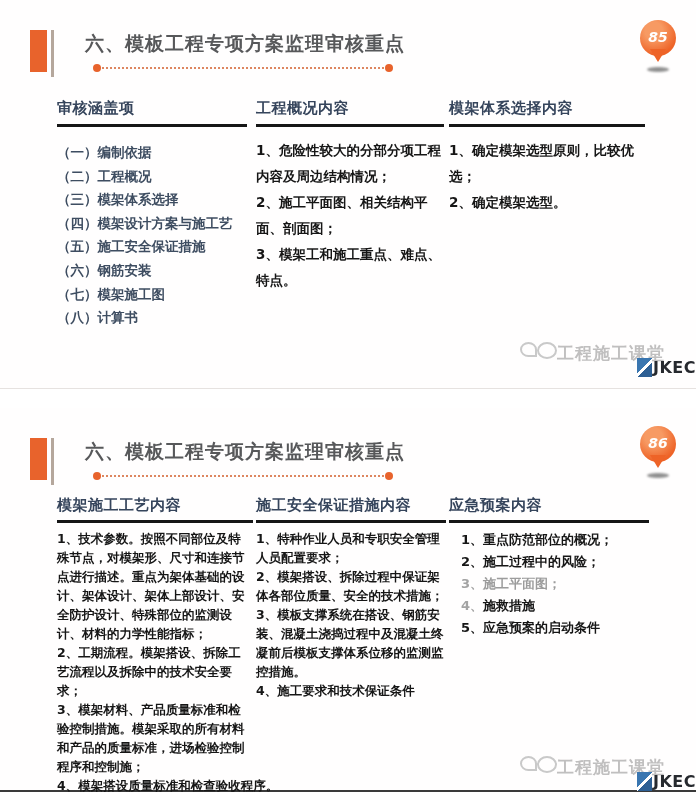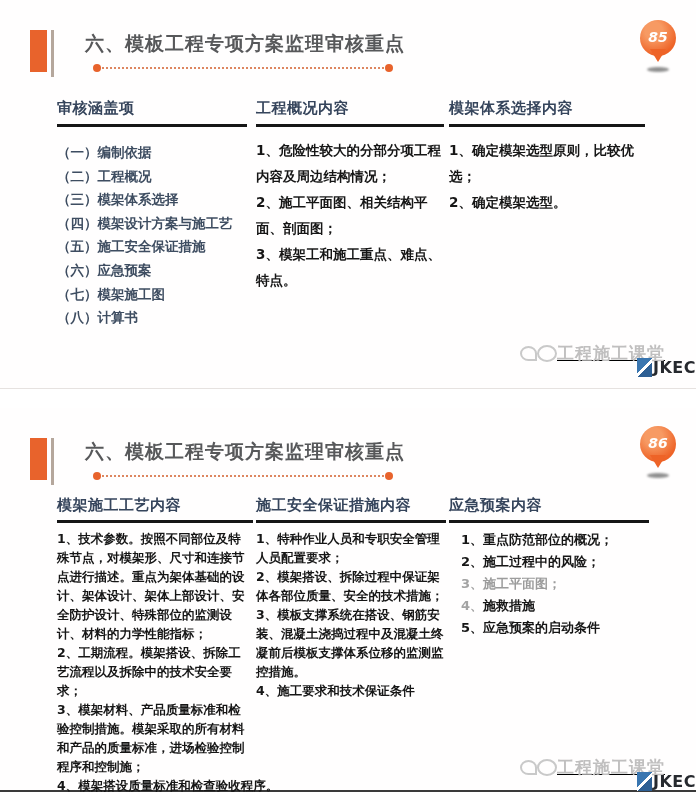--- a/index.html
+++ b/index.html
@@ -60,21 +60,21 @@
   .s2 .c3 .body p{font-size:13px;line-height:22px;margin-left:12px;}
   .num{font-weight:700;}
   .muted{color:#9c9c9c !important;}
   .muted-num{color:#a3a3a3 !important;}
   .nw{white-space:nowrap;}
 
   
   .wm{position:absolute;width:176px;}
   .s1 .wm{left:520px;top:342px;}
   .s2 .wm{left:520px;top:348px;}
-  .wm-row1{display:flex;align-items:center;text-decoration:underline;}
+  .wm-row1{display:flex;align-items:flex-start;}
   .wm-b1{display:inline-block;width:13px;height:11px;border:2px solid #c9c9c9;
          border-radius:50% 50% 0 50%;}
   .wm-b2{display:inline-block;width:16px;height:13px;border:2px solid #c9c9c9;
          border-radius:50%;}
   .wm-brand{font-size:17px;font-weight:700;color:#c0bfbf;letter-spacing:1px;white-space:nowrap;}
   .wm-row2{display:flex;justify-content:flex-end;align-items:center;margin-top:-7px;}
   .wm-sq{display:inline-block;width:15px;height:19px;margin-right:1px;
          background:linear-gradient(135deg,#3a76b0 46%,#ffffff 46% 56%,#2d5f94 56%);}
   .wm-jkec{font-size:16px;font-weight:800;color:#26292e;letter-spacing:0.5px;}
 </style>
@@ -97,21 +97,21 @@
 
   <div class="col c1">
     <h2>审核涵盖项</h2>
     <div class="rule"></div>
     <div class="list">
       <p>（一）编制依据</p>
       <p>（二）工程概况</p>
       <p>（三）模架体系选择</p>
       <p>（四）模架设计方案与施工艺</p>
       <p>（五）施工安全保证措施</p>
-      <p>（六）应急预案</p>
+      <p>（六）钢筋安装</p>
       <p>（七）模架施工图</p>
       <p>（八）计算书</p>
     </div>
   </div>
 
   <div class="col c2">
     <h2>工程概况内容</h2>
     <div class="rule"></div>
     <div class="body">
       <p><span class="num">1、</span><span>危险性较大的分部分项工程内容及周边结构情况；</span></p>

